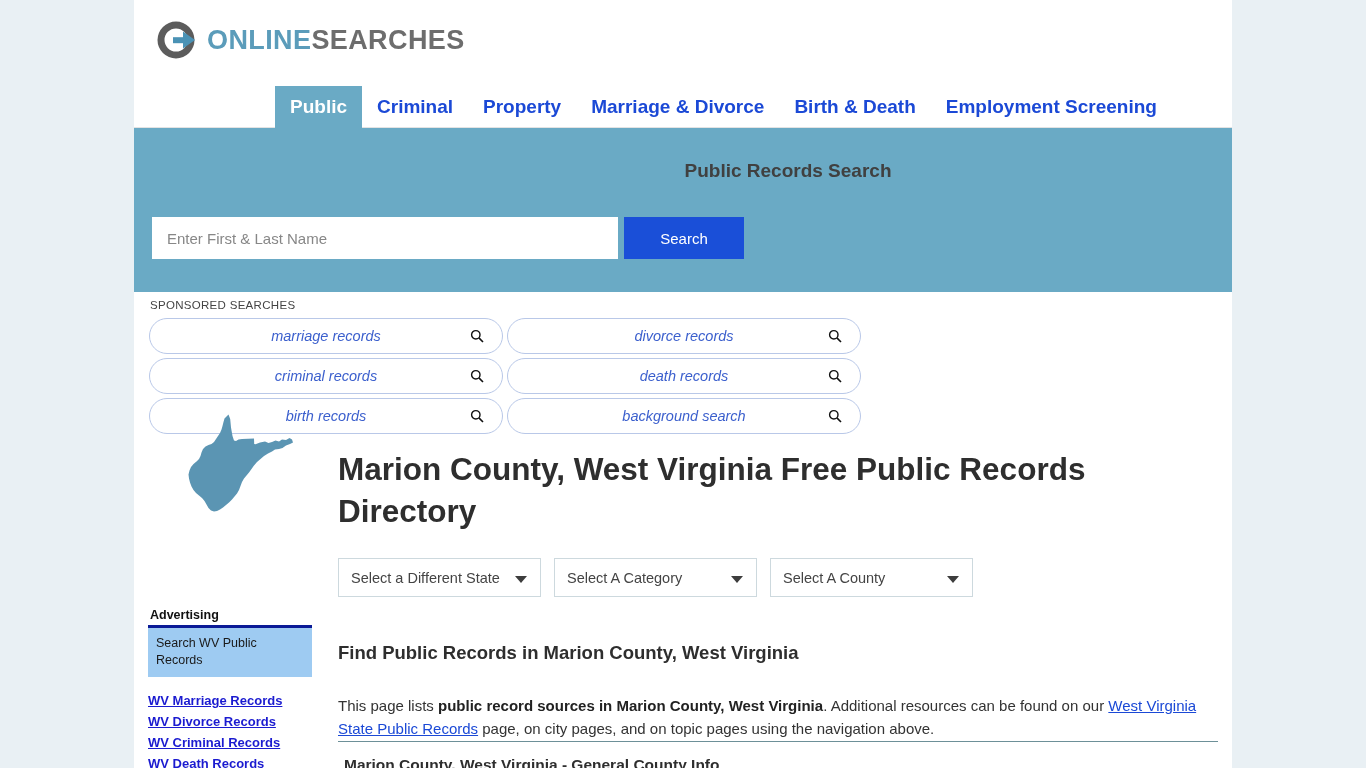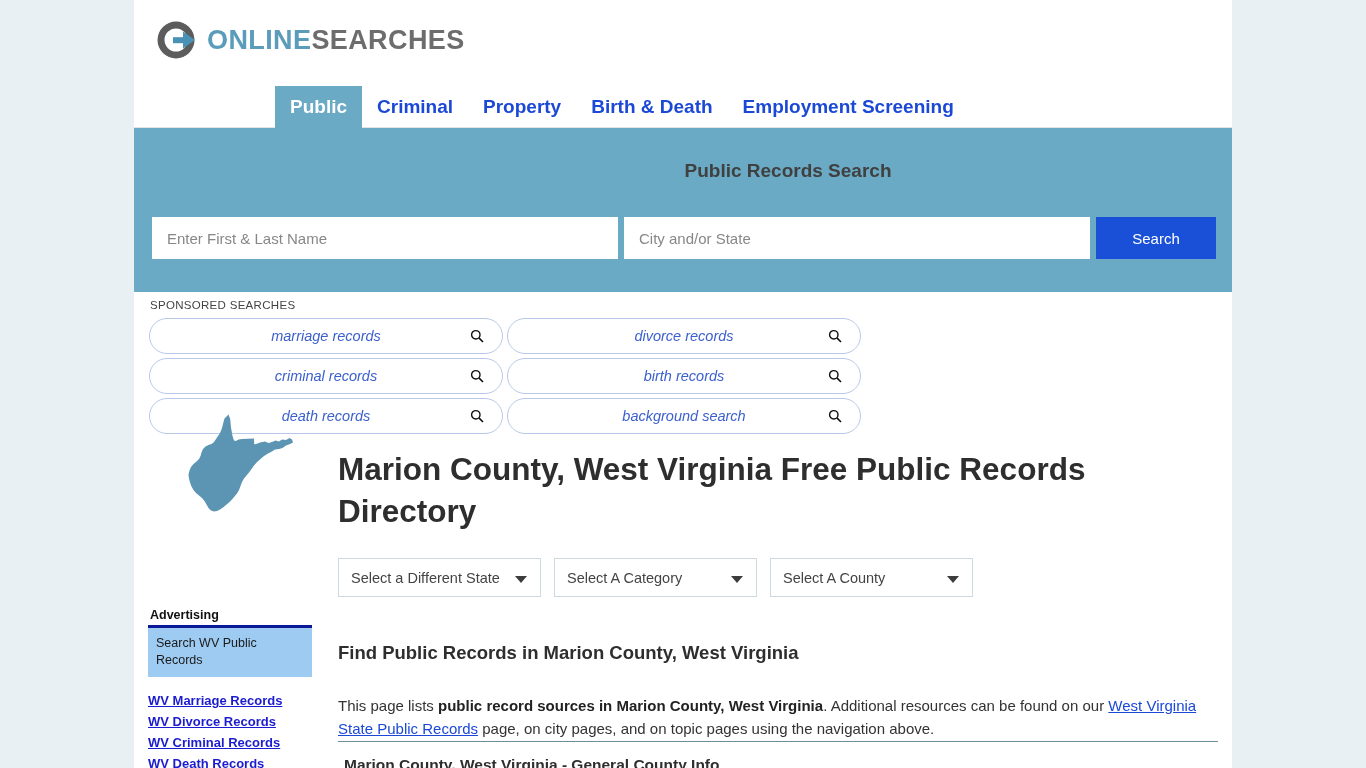--- a/index.html
+++ b/index.html
@@ -315,33 +315,35 @@
         <div class="nav-item active">
             <span>Public</span>
           </div>
         <div class="nav-item">
             <span>Criminal</span>
           </div>
         <div class="nav-item">
             <span>Property</span>
           </div>
         <div class="nav-item">
+            <span>Marriage &amp; Divorce</span>
+          </div>
+        <div class="nav-item">
             <span>Birth &amp; Death</span>
           </div>
         <div class="nav-item">
             <span>Employment Screening</span>
           </div>
       </div>
     </div>
 
     <div class="hero">
       <div class="hero-title">Public Records Search</div>
       <div class="hero-form">
         <input class="hero-input name" type="text" placeholder="Enter First &amp; Last Name" style="">
-        <input class="hero-input city" type="text" placeholder="City and/or State" style="">
         <button class="hero-btn">Search</button>
       </div>
     </div>
 
     <div class="sponsored">
       <div class="sponsored-label">SPONSORED SEARCHES</div>
       <div class="pill-grid">
 
         <div class="pill">
           <span class="pill-text">marriage records</span>
@@ -361,29 +363,29 @@
 
         <div class="pill">
           <span class="pill-text">criminal records</span>
           <svg class="pill-icon" viewBox="0 0 14 14">
             <circle cx="5.8" cy="5.8" r="4.2" fill="none" stroke="#111" stroke-width="1.4"></circle>
             <line x1="8.9" y1="8.9" x2="13" y2="13" stroke="#111" stroke-width="1.6"></line>
           </svg>
         </div>
 
         <div class="pill">
+          <span class="pill-text">death records</span>
+          <svg class="pill-icon" viewBox="0 0 14 14">
+            <circle cx="5.8" cy="5.8" r="4.2" fill="none" stroke="#111" stroke-width="1.4"></circle>
+            <line x1="8.9" y1="8.9" x2="13" y2="13" stroke="#111" stroke-width="1.6"></line>
+          </svg>
+        </div>
+
+        <div class="pill">
           <span class="pill-text">birth records</span>
-          <svg class="pill-icon" viewBox="0 0 14 14">
-            <circle cx="5.8" cy="5.8" r="4.2" fill="none" stroke="#111" stroke-width="1.4"></circle>
-            <line x1="8.9" y1="8.9" x2="13" y2="13" stroke="#111" stroke-width="1.6"></line>
-          </svg>
-        </div>
-
-        <div class="pill">
-          <span class="pill-text">death records</span>
           <svg class="pill-icon" viewBox="0 0 14 14">
             <circle cx="5.8" cy="5.8" r="4.2" fill="none" stroke="#111" stroke-width="1.4"></circle>
             <line x1="8.9" y1="8.9" x2="13" y2="13" stroke="#111" stroke-width="1.6"></line>
           </svg>
         </div>
 
         <div class="pill">
           <span class="pill-text">background search</span>
           <svg class="pill-icon" viewBox="0 0 14 14">
             <circle cx="5.8" cy="5.8" r="4.2" fill="none" stroke="#111" stroke-width="1.4"></circle>

